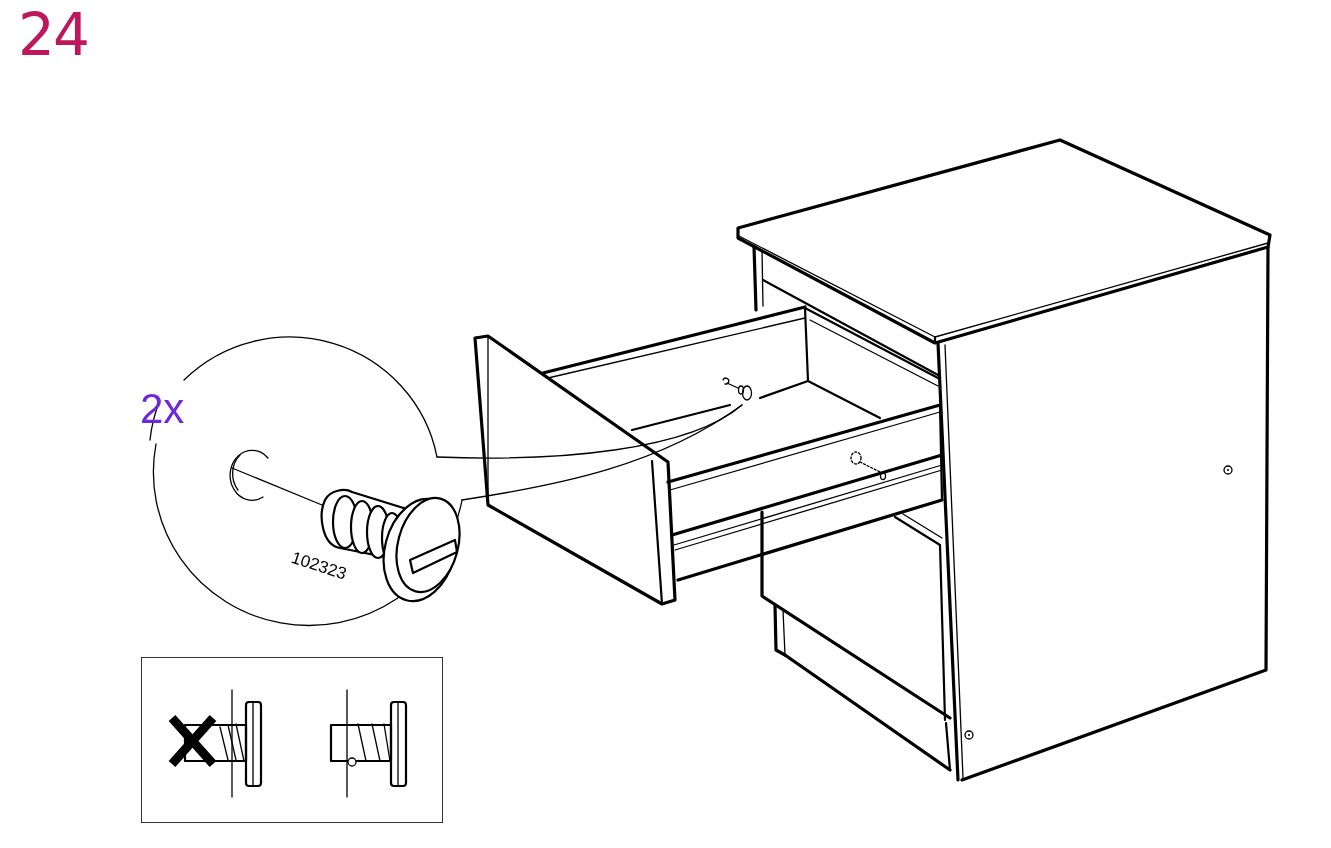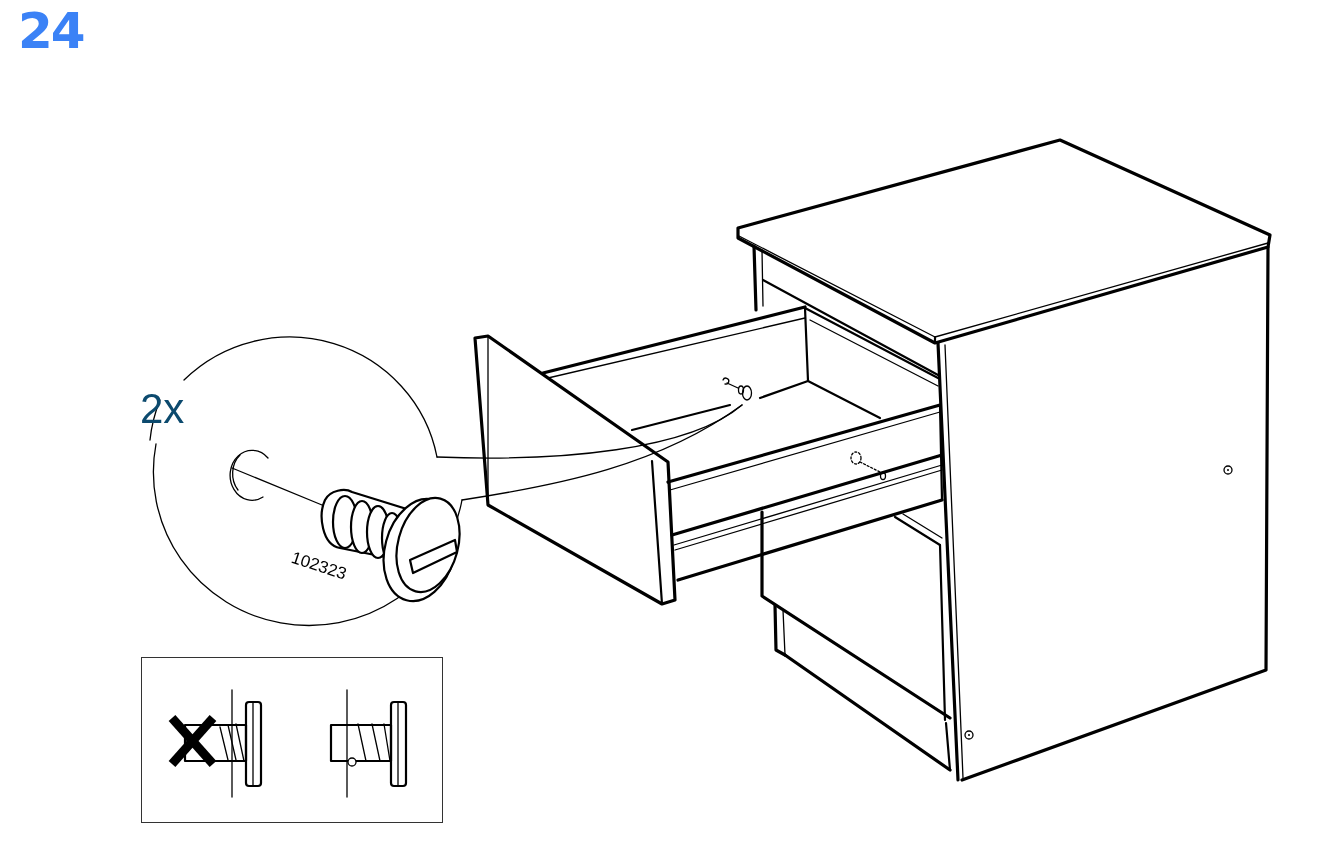--- a/index.html
+++ b/index.html
@@ -1,30 +1,30 @@
 <!DOCTYPE html>
 <html><head>
   <meta charset="utf-8">
   <style>
     html, body { margin: 0; padding: 0; background: #ffffff; }
     body { width: 1331px; height: 848px; position: relative; overflow: hidden; font-family: "Liberation Sans", sans-serif; }
     .step-number {
       position: absolute; left: 18px; top: 6px;
-      font-family: "DejaVu Sans", sans-serif; font-weight: bold;
-      font-size: 50px; letter-spacing: -2px; color: #3b82f6; line-height: 1;
+      font-family: "DejaVu Sans", sans-serif; font-weight: normal;
+      font-size: 58px; letter-spacing: -2px; color: #be185d; line-height: 1;
     }
     svg.art { position: absolute; left: 0; top: 0; }
     .ln { fill: none; stroke: #000; stroke-linejoin: round; stroke-linecap: round; }
     .w1 { stroke-width: 1.3; }
     .w2 { stroke-width: 2.2; }
     .w3 { stroke-width: 3.2; }
     .fillw { fill: #fff; }
     .qty-label {
       position: absolute; left: 140px; top: 388px;
-      font-family: "Liberation Sans", sans-serif; font-size: 42px; color: #0c4a6e; line-height: 1;
+      font-family: "Liberation Sans", sans-serif; font-size: 42px; color: #6d28d9; line-height: 1;
     }
     .part-number {
       position: absolute; left: 295px; top: 548px;
       font-family: "Liberation Sans", sans-serif; font-size: 17px; color: #000;
       transform: rotate(18deg); transform-origin: left top;
     }
     .hint-box {
       position: absolute; left: 141px; top: 657px; width: 302px; height: 166px;
       border: 1.5px solid #333; box-sizing: border-box; background: transparent;
     }

